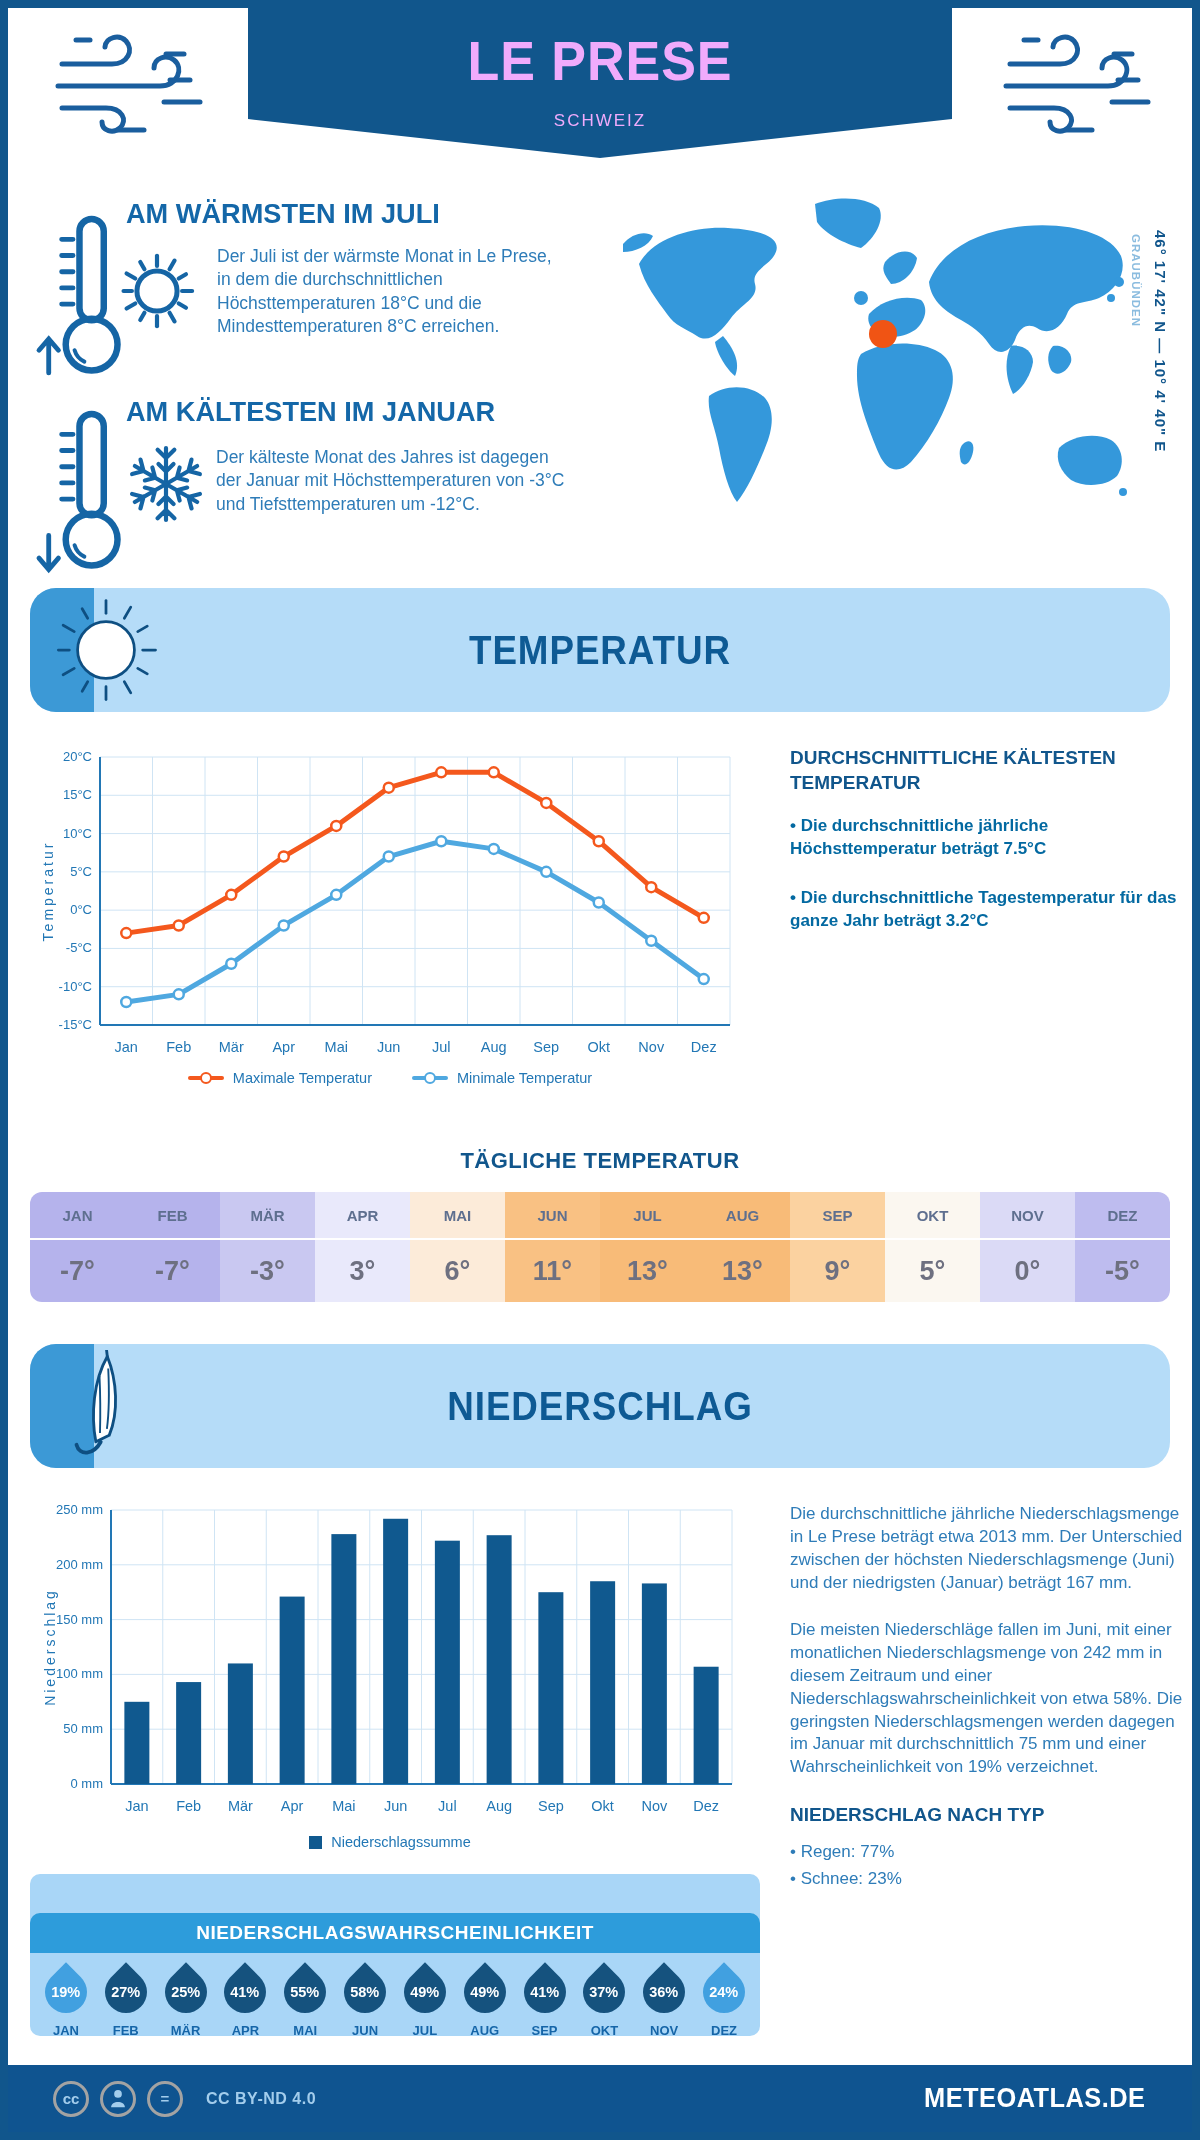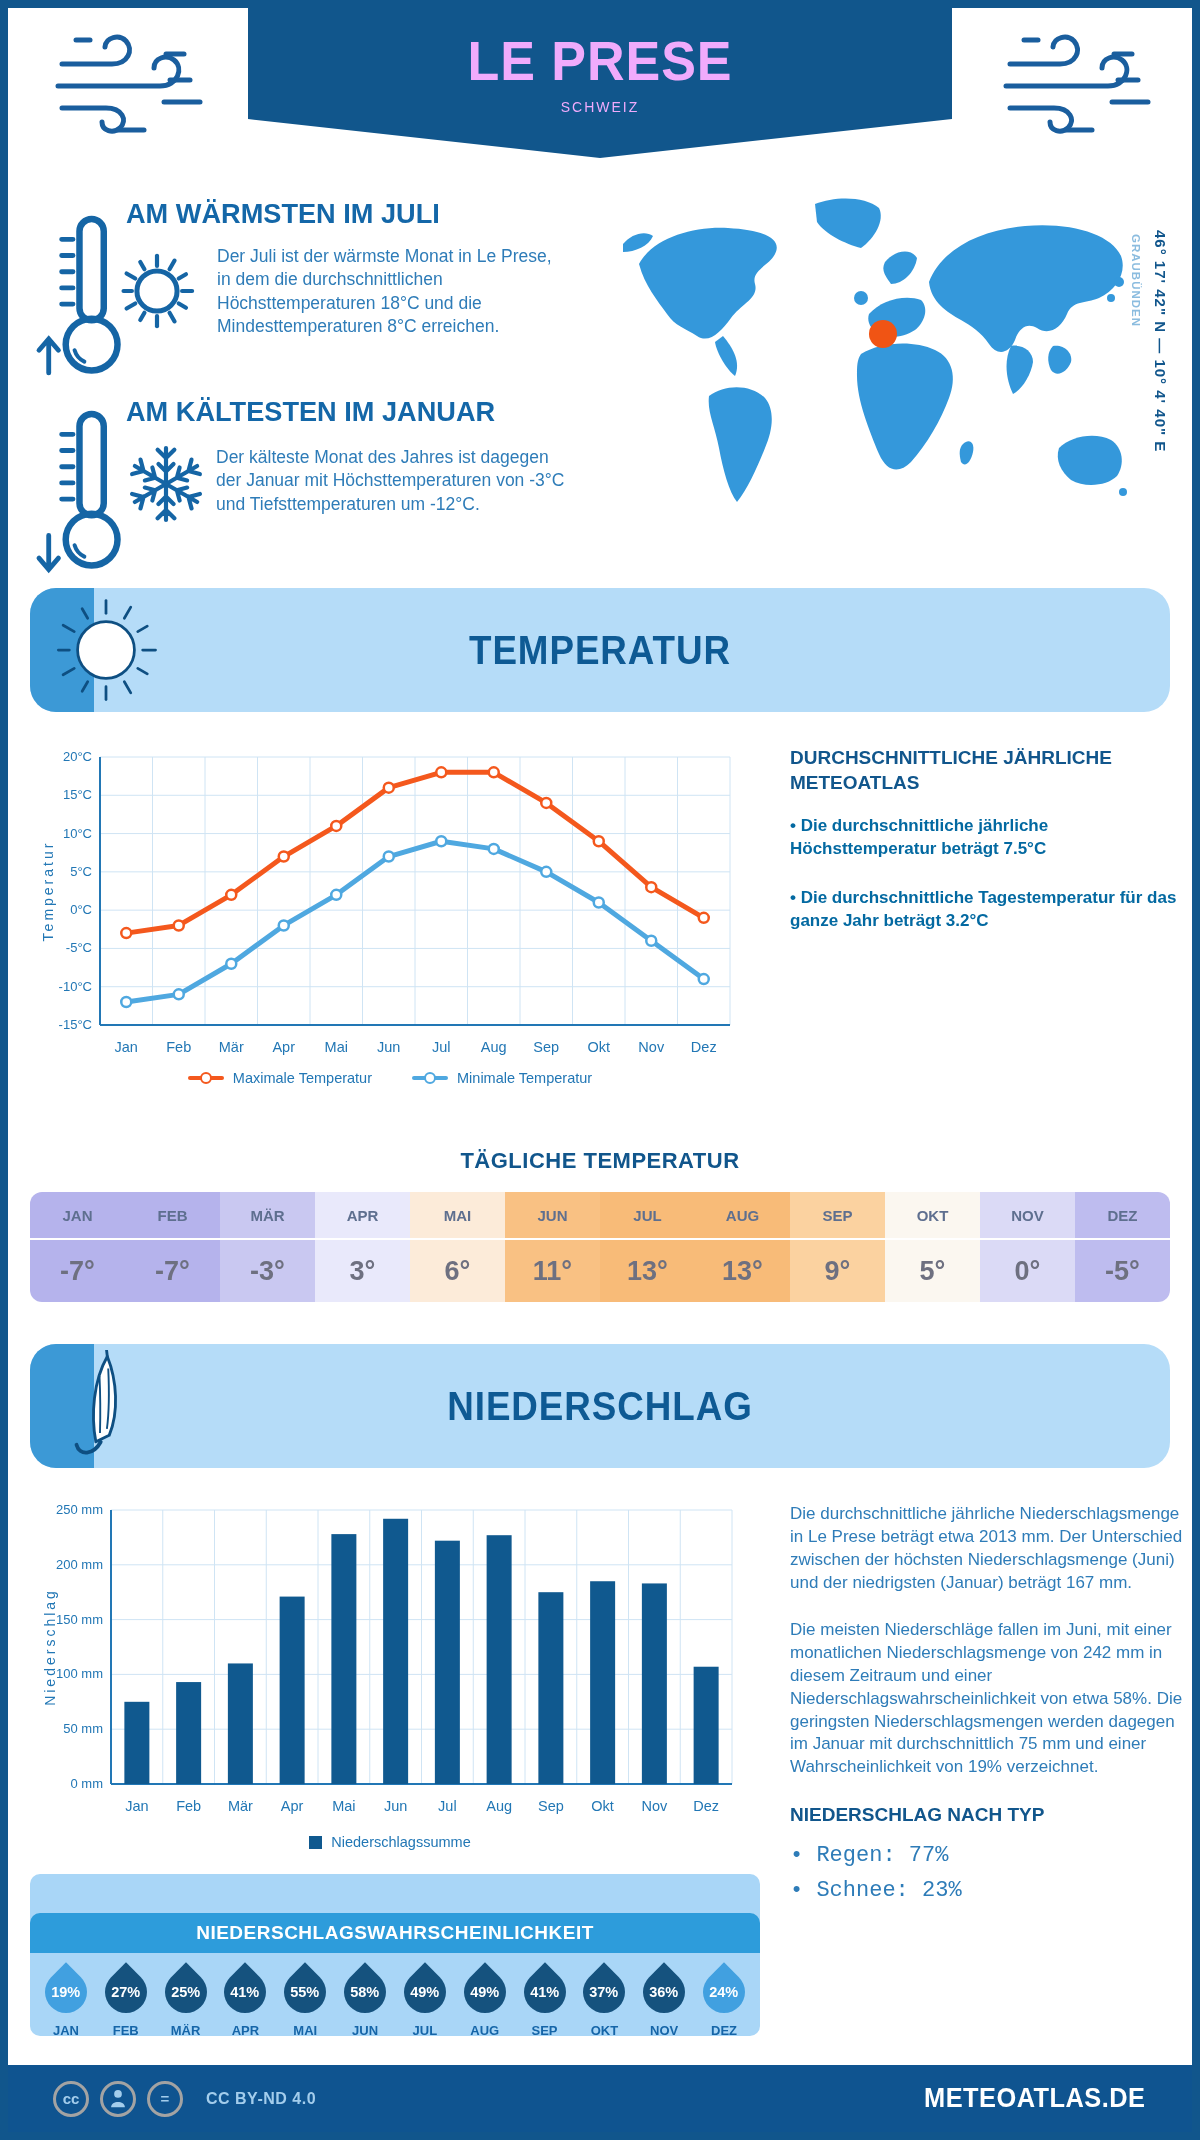--- a/index.html
+++ b/index.html
@@ -9,21 +9,21 @@
     font-family:"Liberation Sans", sans-serif;overflow:hidden;
   }
   .abs{position:absolute;}
   
   .banner{
     left:240px;top:0;width:704px;height:150px;background:#11568C;
     clip-path:polygon(0 0,100% 0,100% 74%,50% 100%,0 74%);
     text-align:center;color:#f0abfc;
   }
   .banner-title{margin-top:20px;font-size:56px;font-weight:700;letter-spacing:1px;transform:scaleX(.93);}
-  .banner-sub{margin-top:6px;font-size:14px;font-weight:400;letter-spacing:2px;}
+  .banner-sub{margin-top:18px;font-size:17px;font-weight:400;letter-spacing:2px;}
   
   .hl-title{font-size:28px;font-weight:700;color:#1467A8;transform-origin:left;transform:scaleX(.97);}
   .hl-text{font-size:17.5px;line-height:1.34;color:#2E7CB8;}
   
   .vert{writing-mode:vertical-rl;white-space:nowrap;}
   .coords{color:#11568C;font-weight:700;font-size:15px;letter-spacing:1px;}
   .region{color:#8BBCDF;font-weight:600;font-size:11.5px;letter-spacing:1px;}
   
   .sec-banner{width:1140px;height:124px;background:#B5DCF8;border-radius:26px;}
   .sec-accent{position:absolute;left:0;top:0;width:64px;height:124px;background:#3C99D6;border-radius:26px 0 0 26px;}
@@ -37,21 +37,21 @@
   .legend{display:flex;justify-content:center;gap:40px;}
   .lg-item{display:flex;align-items:center;gap:9px;}
   .lg-line{width:36px;height:4px;border-radius:2px;position:relative;display:inline-block;}
   .lg-dot{position:absolute;left:50%;top:50%;transform:translate(-50%,-50%);width:8px;height:8px;background:#fff;border:2.5px solid;border-radius:50%;}
   .lg-sq{width:13px;height:13px;display:inline-block;}
   .lg-txt{color:#2277B5;font-size:14.5px;}
   
   .col-title{font-size:19px;font-weight:700;color:#11568C;line-height:1.3;margin-bottom:20px;}
   .bullet{font-size:17px;line-height:1.35;color:#0369a1;margin-bottom:26px;font-weight:bold;}
   .para{font-size:17px;line-height:1.35;color:#2E7CB8;margin-bottom:24px;}
-  .type-bullet{font-size:22px;line-height:1.6;color:#2E7CB8;font-family:Liberation Mono, monospace;}
+  .type-bullet{font-size:17px;line-height:1.6;color:#2E7CB8;}
   
   .daily-heading{width:100%;text-align:center;font-size:22px;font-weight:700;color:#11568C;letter-spacing:.5px;}
   .daily-table{display:flex;width:1140px;height:110px;}
   .day-cell{flex:1;display:flex;flex-direction:column;}
   .day-cell:first-child{border-radius:12px 0 0 12px;overflow:hidden;}
   .day-cell:last-child{border-radius:0 12px 12px 0;overflow:hidden;}
   .day-m{height:46px;display:flex;align-items:center;justify-content:center;
     font-size:15px;font-weight:700;color:#5E6F8F;border-bottom:2px solid #fff;}
   .day-v{flex:1;display:flex;align-items:center;justify-content:center;
     font-size:27px;font-weight:700;color:#6E7080;}
@@ -302,21 +302,21 @@
       </div>
       <div class="lg-item">
         <span class="lg-line" style="background: rgb(79, 168, 224);">
           <span class="lg-dot" style="border-color: rgb(79, 168, 224);"></span>
         </span>
         <span class="lg-txt">Minimale Temperatur</span>
       </div>
     </div>
 
   <div class="abs" style="left:782px;top:738px;width:398px">
-    <div class="col-title">DURCHSCHNITTLICHE JÄHRLICHE METEOATLAS</div>
+    <div class="col-title">DURCHSCHNITTLICHE KÄLTESTEN TEMPERATUR</div>
     <div id="annual-bullets">
         <div class="bullet">• Die durchschnittliche jährliche Höchsttemperatur beträgt 7.5°C</div>
         <div class="bullet">• Die durchschnittliche Tagestemperatur für das ganze Jahr beträgt 3.2°C</div>
       </div>
   </div>
 
   <div class="abs daily-heading" style="left:0;top:1140px">TÄGLICHE TEMPERATUR</div>
   <div class="abs daily-table" style="left:22px;top:1184px" id="daily-table">
       <div class="day-cell" style="background: rgb(181, 179, 236);">
         <div class="day-m">JAN</div>

